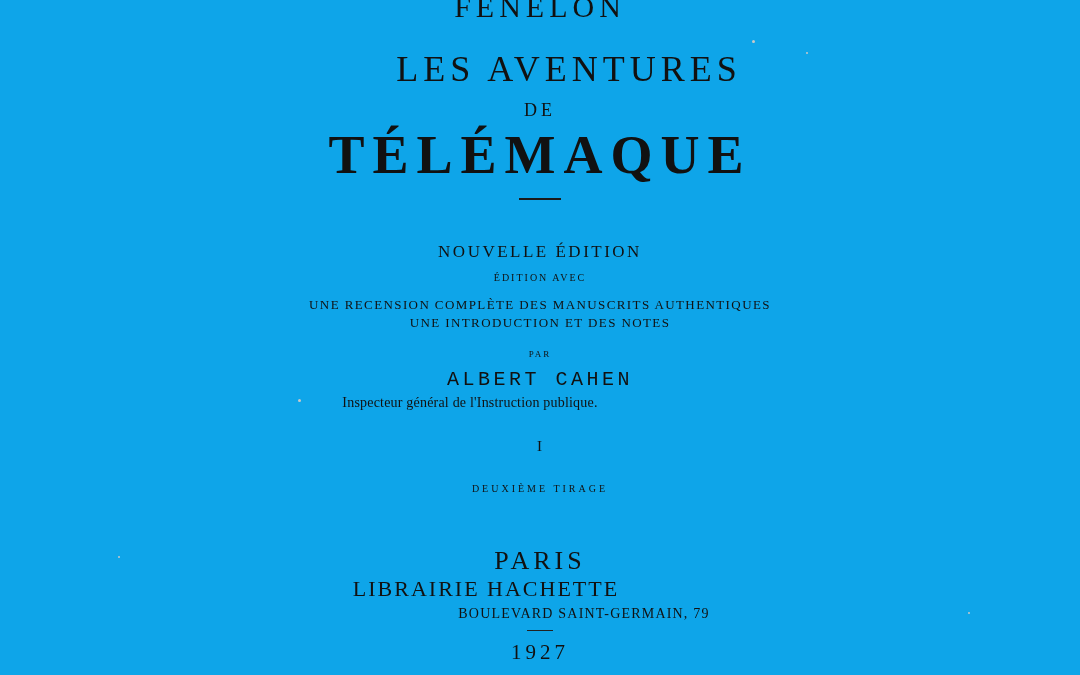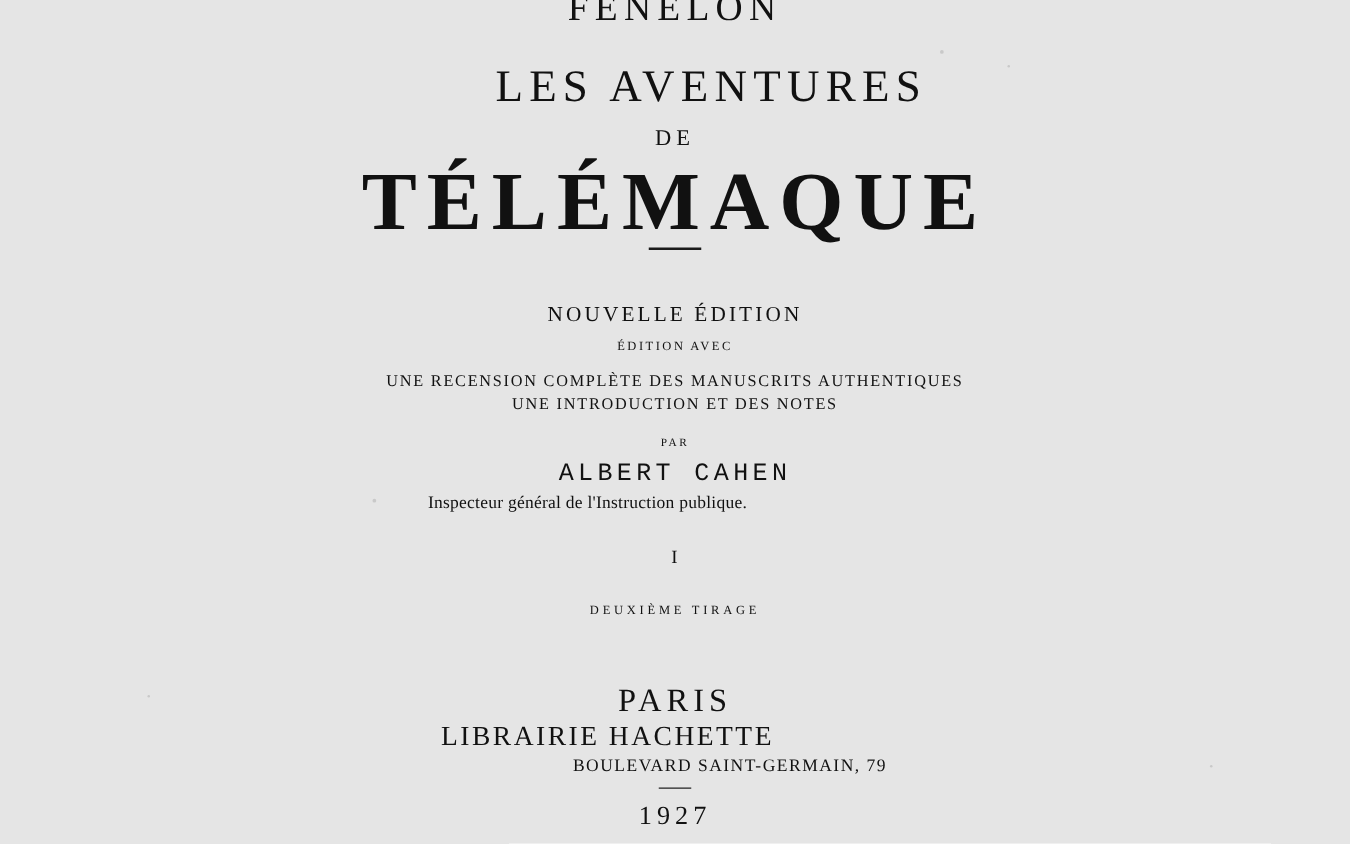--- a/index.html
+++ b/index.html
@@ -11,21 +11,21 @@
     width: 1080px;
     height: 675px;
     overflow: hidden;
     font-family: "Liberation Serif", serif;
     color: #111111;
   }
   .page {
     position: relative;
     width: 1080px;
     height: 675px;
-    background: #e5e5e5;
+    background: #0ea5e9;
   }
   
   .line {
     width: 100%;
     text-align: center;
     white-space: nowrap;
   }
   .author-top {
     position: absolute;
     top: -10px;
@@ -50,21 +50,21 @@
     left: 0;
     width: 1080px;
     font-size: 18px;
     letter-spacing: 4px;
   }
   .title-main2 {
     position: absolute;
     top: 124px;
     left: 0;
     width: 1080px;
-    font-size: 66px;
+    font-size: 54px;
     letter-spacing: 8px;
     font-weight: 700;
   }
   .rule-short {
     position: absolute;
     top: 198px;
     left: 50%;
     transform: translateX(-50%);
     width: 42px;
     height: 2px;

